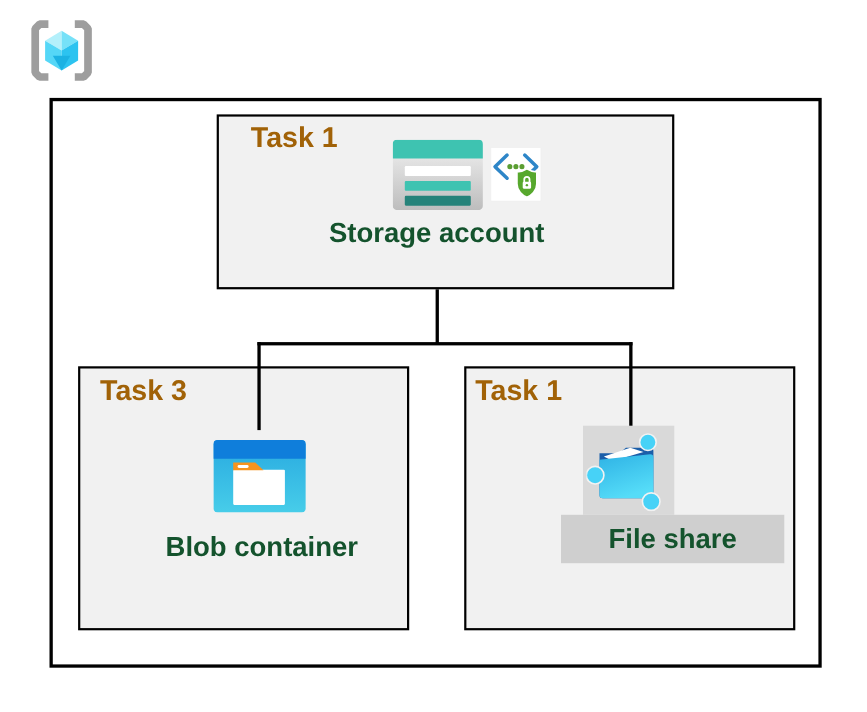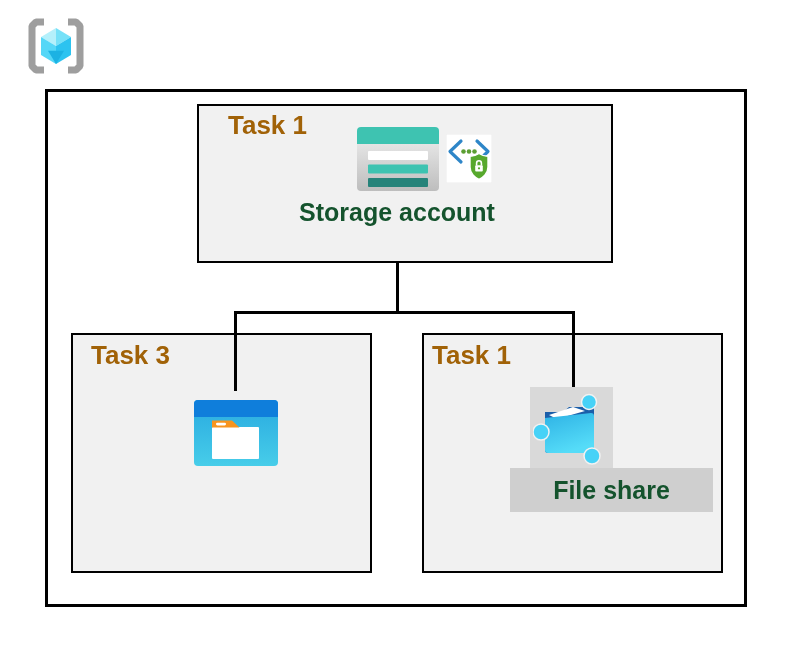--- a/index.html
+++ b/index.html
@@ -132,20 +132,21 @@
         <stop offset="1" stop-color="#47cde9"></stop>
       </linearGradient>
     </defs>
     <rect x="0" y="0" width="84" height="66" rx="4" fill="url(#bc-body)"></rect>
     <path d="M0 4 Q0 0 4 0 H80 Q84 0 84 4 V17 H0 Z" fill="#0f7edb"></path>
     <rect x="18" y="27" width="47" height="32" rx="1" fill="#ffffff"></rect>
     <polygon points="18,20.5 38,20.5 45.5,27.5 18,27.5" fill="#f7941e"></polygon>
     <rect x="22" y="22.8" width="10" height="2.6" rx="1.3" fill="#ffffff"></rect>
   </svg>
 
+  <div class="node-label" style="left:88px; top:483px;">Blob container</div>
 
   <div class="fs-icon-bg">
     <svg style="position:absolute; left:3px; top:3px;" width="77" height="75" viewBox="0 0 77 75">
       <defs>
         <linearGradient id="fs-front" x1="0" y1="0" x2="0.4" y2="1">
           <stop offset="0" stop-color="#2eb2e5"></stop>
           <stop offset="1" stop-color="#55dcf8"></stop>
         </linearGradient>
       </defs>
       <line x1="56" y1="14" x2="47" y2="25" stroke="#1b5ea9" stroke-width="3"></line>

